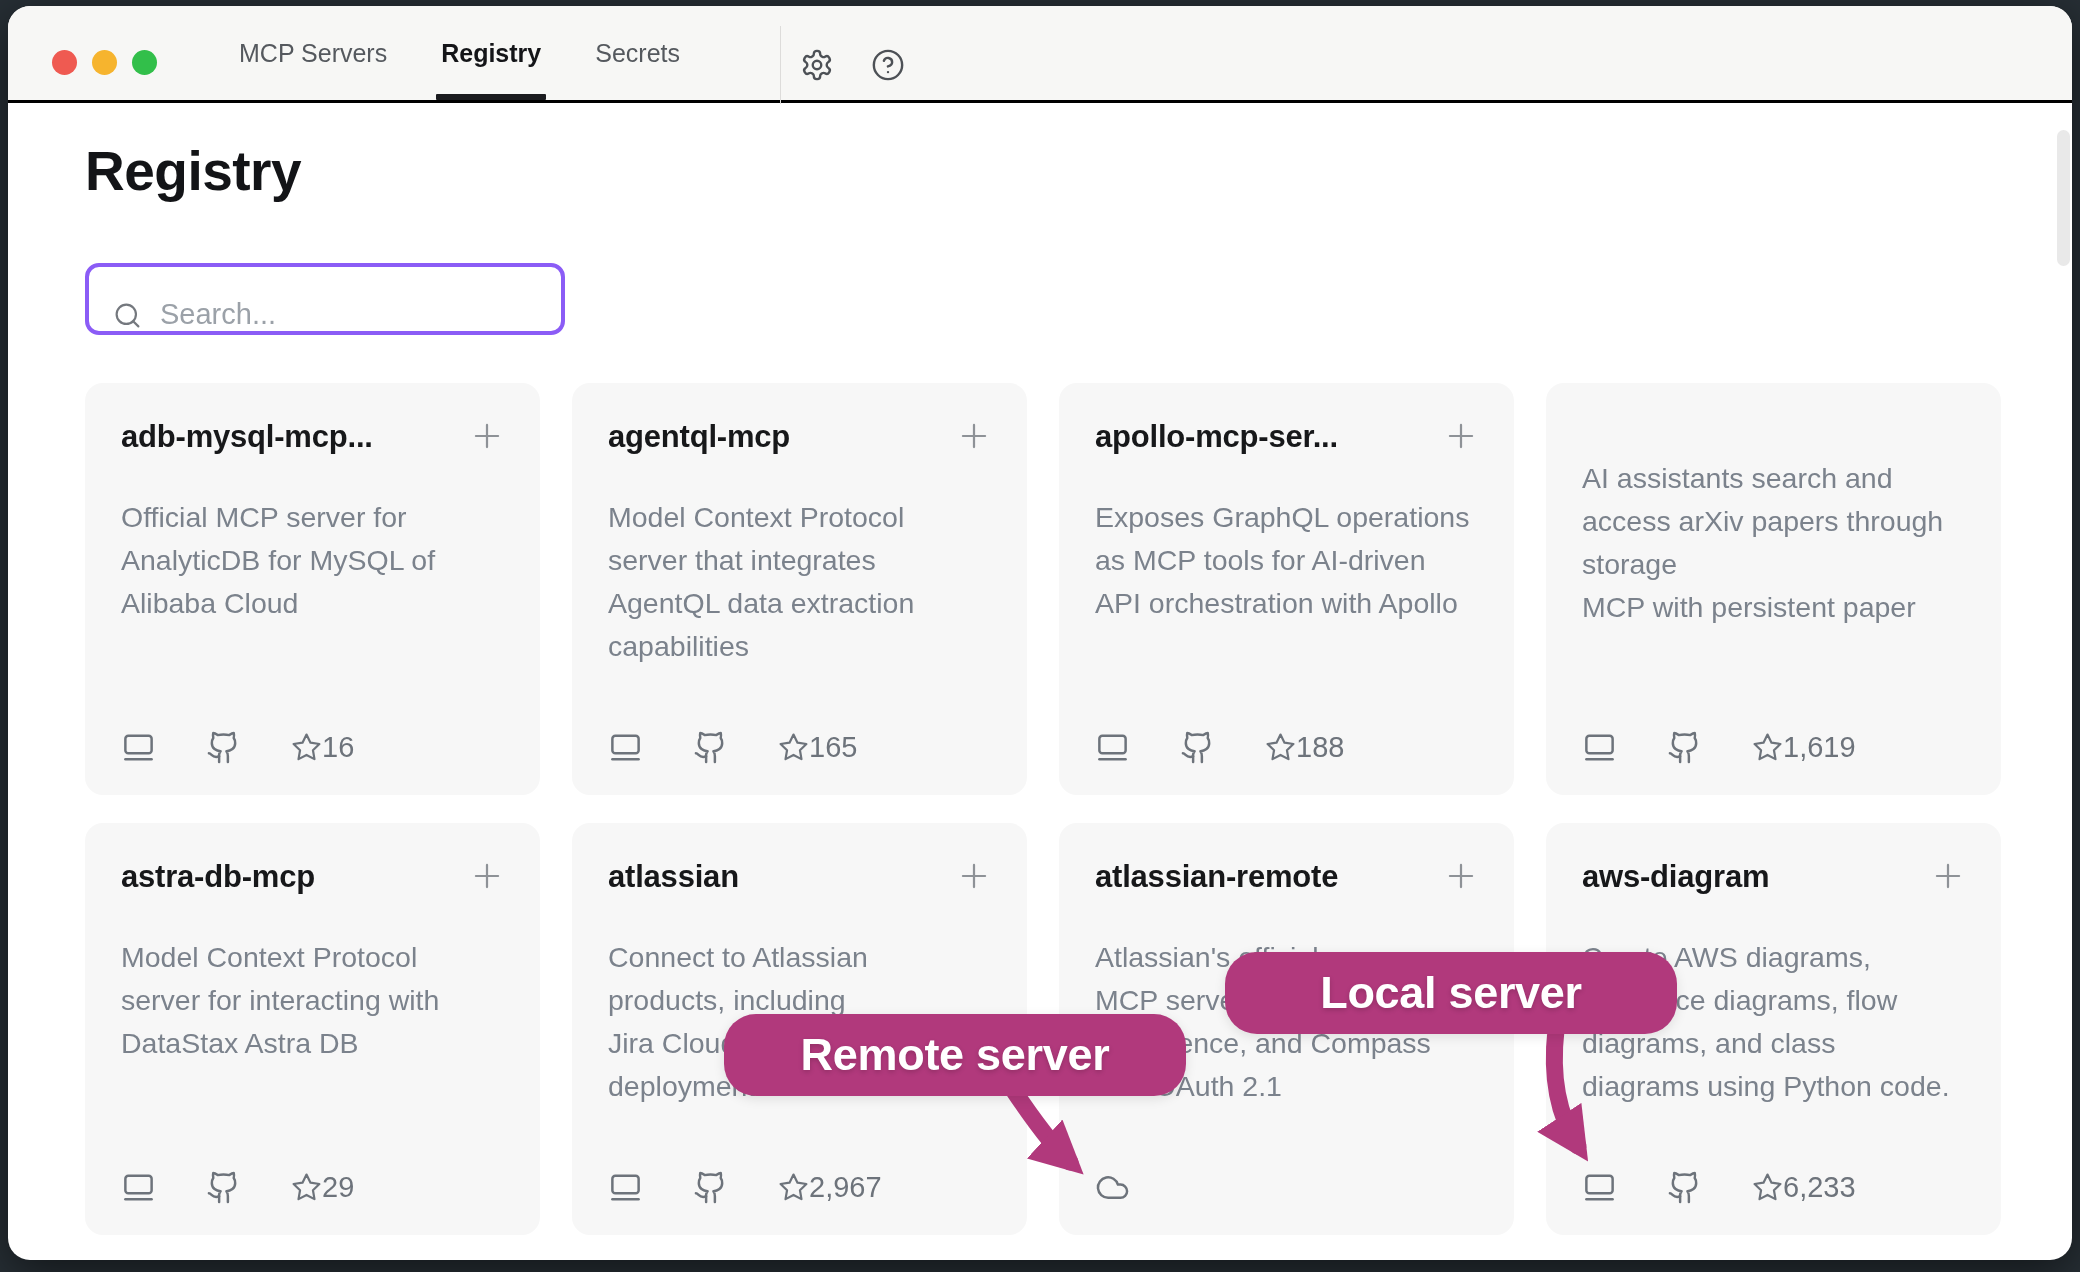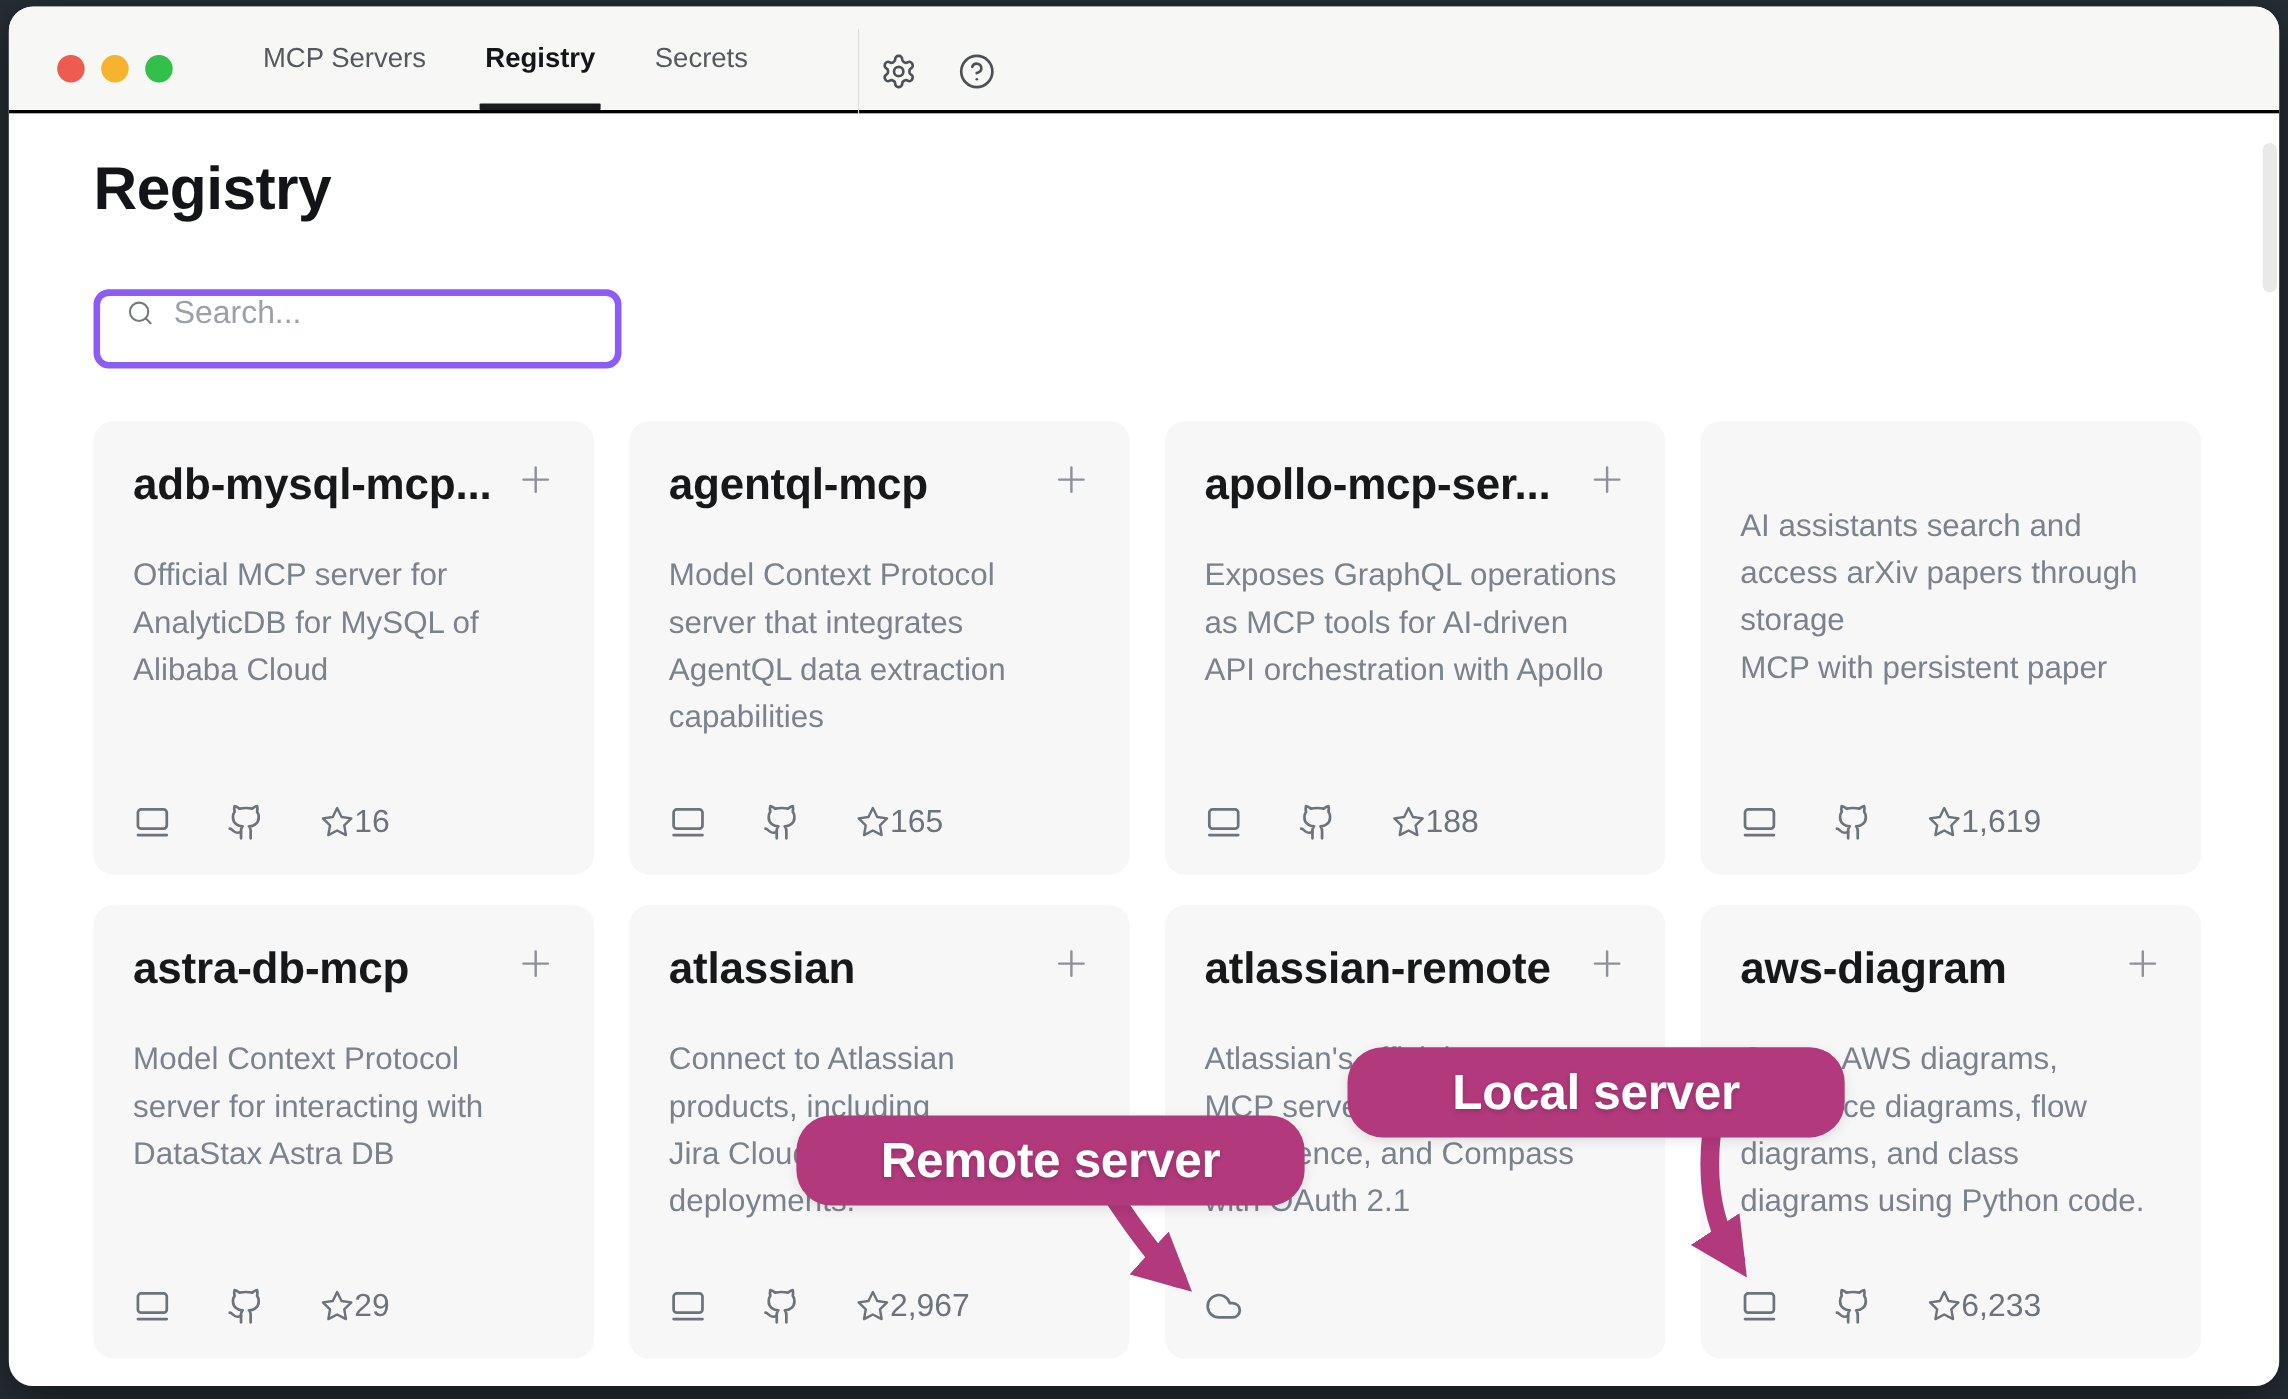--- a/index.html
+++ b/index.html
@@ -48,40 +48,40 @@
   .icon-btn{
     position:absolute;top:36px;width:46px;height:46px;border:none;background:none;
     display:flex;align-items:center;justify-content:center;cursor:pointer;color:#4d5156;
   }
   .icon-btn svg{width:34px;height:34px;stroke:#4d5156;stroke-width:1.7;fill:none;
     stroke-linecap:round;stroke-linejoin:round;}
   
   .page-title{margin:36px 0 0 77px;font-size:55px;font-weight:800;color:#131417;letter-spacing:-.5px;}
   .search{
     margin:60px 0 17px 77px;width:480px;height:72px;background:#fff;
-    border:6px solid #8b5cf6;border-radius:14px;display:flex;align-items:flex-start;
+    border:4px solid #8b5cf6;border-radius:14px;display:flex;align-items:flex-end;
     padding:0 24px;gap:18px;
   }
   .search svg{width:31px;height:31px;stroke:#74787e;stroke-width:1.8;fill:none;stroke-linecap:round;}
   .search input{
     border:none;outline:none;flex:1;font-size:29px;color:#222;background:transparent;
     font-family:inherit;
   }
   .search input::placeholder{color:#9ba1a8;}
   .grid{
     margin:48px 0 0 77px;display:grid;
     grid-template-columns:repeat(4,455px);grid-auto-rows:412px;gap:28px 32px;
   }
   .card{
     background:var(--card-bg);border-radius:18px;
     padding:36px 34px 30px 36px;display:flex;flex-direction:column;position:relative;
   }
   .card-head{display:flex;justify-content:space-between;align-items:flex-start;}
   .card-title{
-    font-size:40px;font-weight:700;color:var(--title);letter-spacing:-.2px;
+    font-size:31px;font-weight:700;color:var(--title);letter-spacing:-.2px;
     white-space:nowrap;overflow:hidden;
   }
   .add-btn{border:none;background:none;cursor:pointer;padding:0;margin-top:-2px;}
   .add-btn svg{width:38px;height:38px;stroke:#8e9297;stroke-width:1.4;fill:none;stroke-linecap:round;}
   .card-desc{margin-top:38px;font-size:28.5px;line-height:43px;color:var(--desc);}
   .card-foot{margin-top:auto;display:flex;align-items:center;gap:50px;}
   .card-foot svg{display:block;stroke:var(--icon);fill:none;stroke-width:1.7;
     stroke-linecap:round;stroke-linejoin:round;}
   .ficon svg{width:35px;height:35px;}
   .stars{display:flex;align-items:center;}

